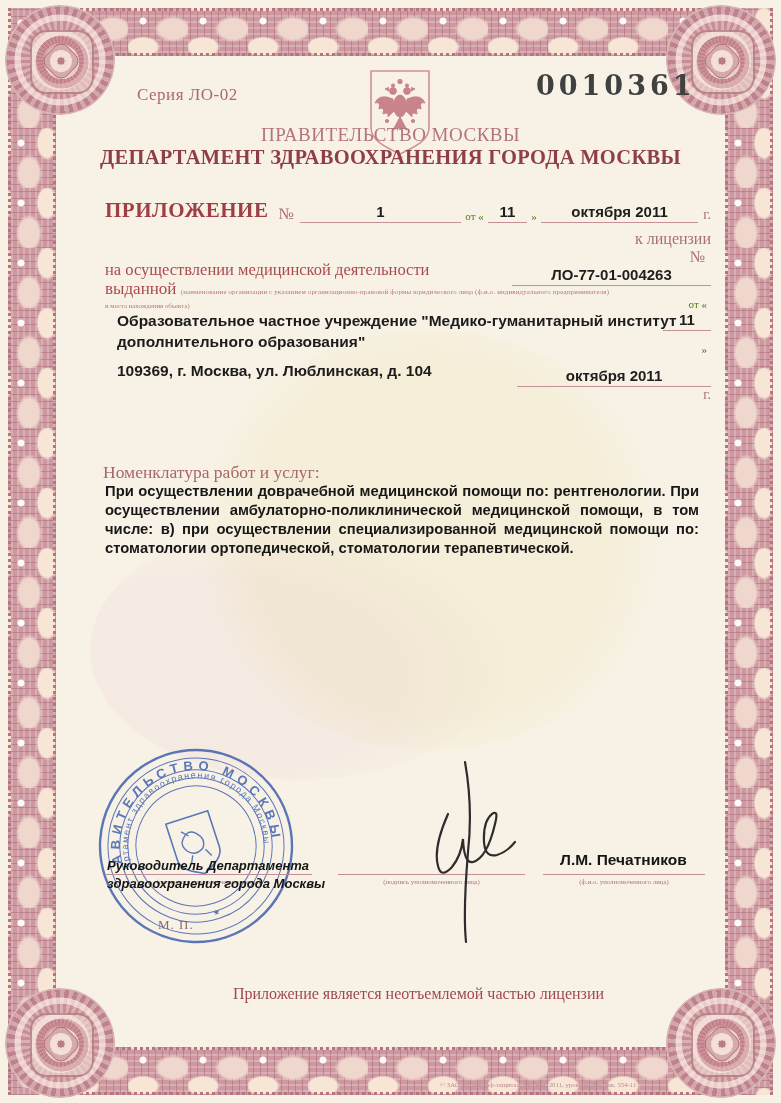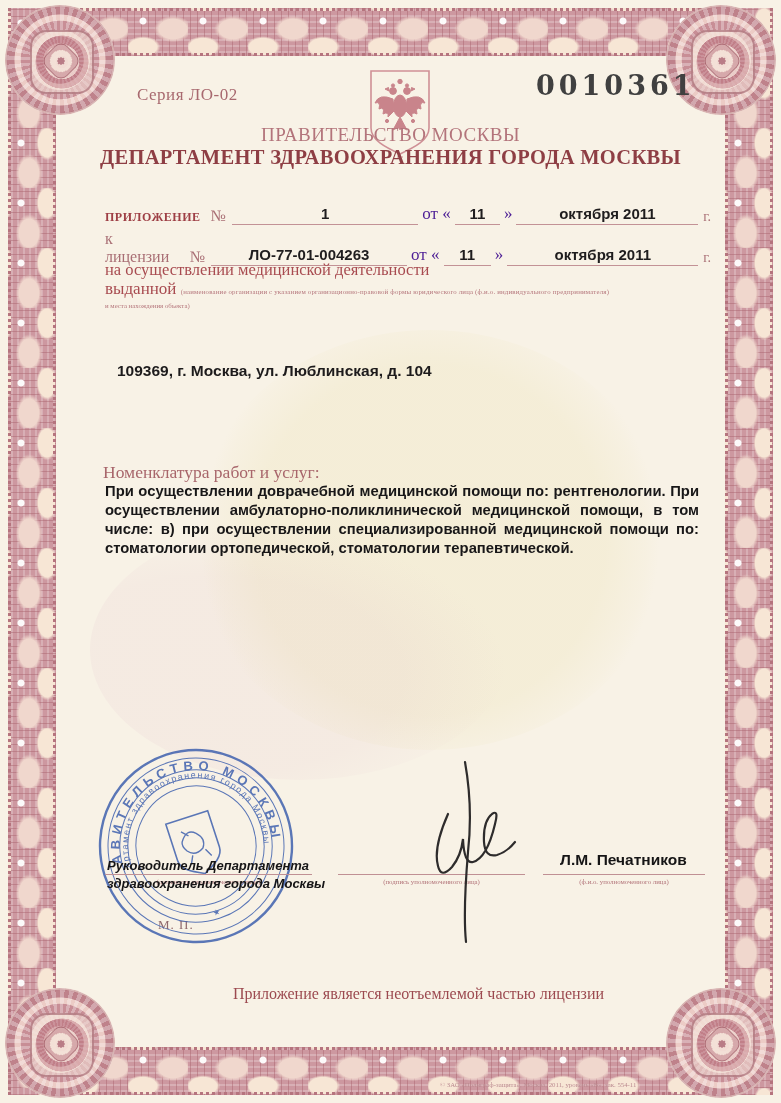--- a/index.html
+++ b/index.html
@@ -53,28 +53,28 @@
 
   
   .abs{position:absolute;}
   .series{left:137px;top:85px;font-size:17px;color:#a8696f;letter-spacing:.5px;}
   .serial{left:536px;top:70px;font-family:"DejaVu Serif",serif;font-size:27px;font-weight:600;
           letter-spacing:4px;color:#404040;}
   .gov{left:0;top:124px;width:781px;text-align:center;font-size:19px;color:#b3747b;letter-spacing:.5px;}
   .dept{left:0;top:146px;width:781px;text-align:center;font-size:20.5px;font-weight:700;color:#8e3e44;letter-spacing:.3px;}
 
   .row{position:absolute;left:105px;width:606px;display:flex;align-items:flex-end;}
-  .row-appendix{top:192px;} .row-license{top:230px;}
-  .lbl-strong{color:#9e3f45;font-weight:700;font-size:12px;letter-spacing:.5px;}
+  .row-appendix{top:192px;} .row-license{top:230px;flex-direction:column;}
+  .lbl-strong{color:#9e3f45;font-weight:700;font-size:21px;letter-spacing:.5px;}
   .lbl-soft{color:#a96f75;font-size:16px;}
   .no-sign{color:#a96f75;font-size:16px;margin:0 6px 0 10px;}
   .cell{border-bottom:1px solid #c39296;text-align:center;color:#1f1d1e;
         font-family:"Liberation Sans",sans-serif;font-weight:700;font-size:15px;padding:0 2px 2px;}
   .w-big{width:195px;} .w-day{width:44px;} .w-date{width:190px;margin-top:11px;}
-  .sep{color:#4c1d95;font-size:17px;margin:12px 4px 1px;white-space:nowrap;}
+  .sep{color:#4d7c0f;font-size:11px;margin:12px 4px 1px;white-space:nowrap;}
   .g-suffix{color:#a96f75;font-size:14px;margin:0 0 0 5px;}
 
   .activity{left:105px;top:260px;font-size:16.5px;color:#a84b50;}
   .issued{left:105px;top:279px;color:#a84b50;font-size:17px;}
   .issued .note{font-size:6.8px;color:#b5767c;letter-spacing:.2px;}
   .issued-note2{left:105px;top:302px;font-size:6.8px;color:#b5767c;}
   .org{left:117px;top:311px;width:580px;font-family:"Liberation Sans",sans-serif;
        font-weight:700;font-size:15.5px;color:#1d1b1c;line-height:1.35;}
   .addr{left:117px;top:362px;font-family:"Liberation Sans",sans-serif;font-weight:700;font-size:15.5px;color:#1d1b1c;}
 
@@ -163,20 +163,24 @@
     <span class="g-suffix">г.</span>
   </div>
 
   <div class="abs activity">на осуществлении медицинской деятельности</div>
   <div class="abs issued">
     <span>выданной</span>
     <span class="note">(наименование организации с указанием организационно-правовой формы юридического лица (ф.и.о. индивидуального предпринимателя)</span>
   </div>
   <div class="abs issued-note2">и места нахождения объекта)</div>
 
+  <div class="abs org">
+    <div>Образовательное частное учреждение "Медико-гуманитарный институт</div>
+    <div>дополнительного образования"</div>
+  </div>
   <div class="abs addr">109369, г. Москва, ул. Люблинская, д. 104</div>
 
   <div class="abs nomen-label">Номенклатура работ и услуг:</div>
   <div class="abs nomen-text">При осуществлении доврачебной медицинской помощи по: рентгенологии. При осуществлении амбулаторно-поликлинической медицинской помощи, в том числе: в) при осуществлении специализированной медицинской помощи по: стоматологии ортопедической, стоматологии терапевтической.</div>
 
   <svg class="abs stamp" width="208" height="208" viewBox="0 0 208 208">
     <g transform="rotate(-18 104 104)" stroke="#4565b0" fill="none">
       <circle cx="104" cy="104" r="96" stroke-width="2.4"></circle>
       <circle cx="104" cy="104" r="88" stroke-width="1"></circle>
       <circle cx="104" cy="104" r="60" stroke-width="1"></circle>

